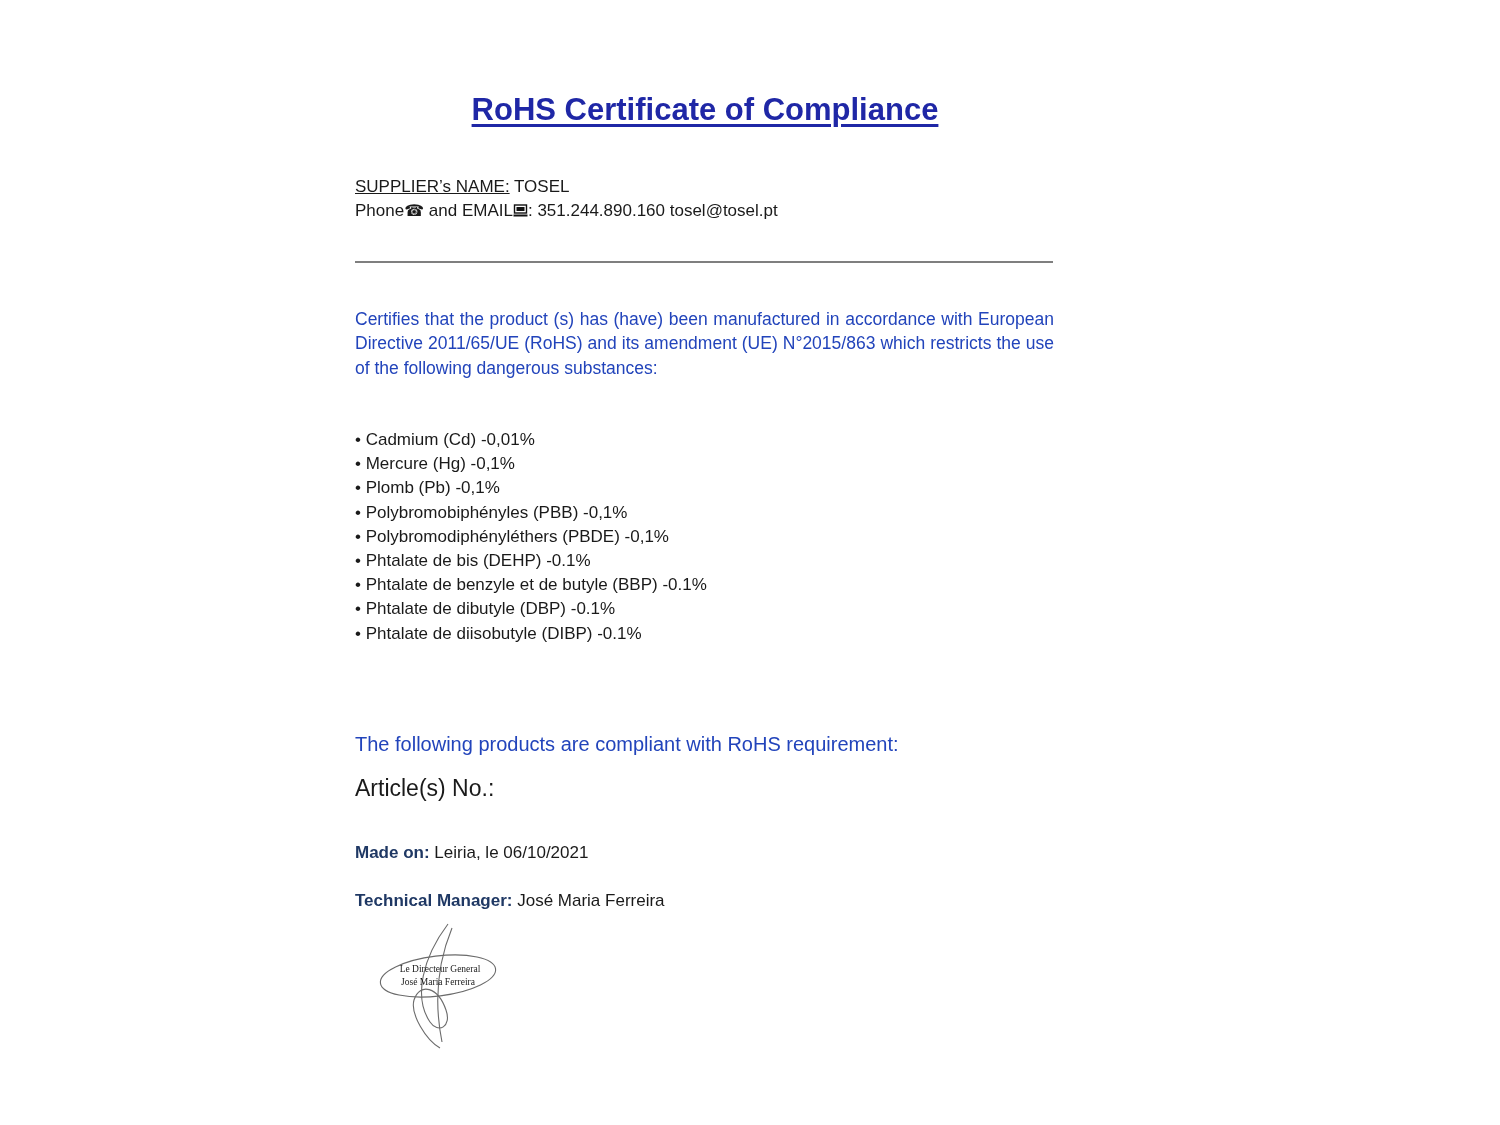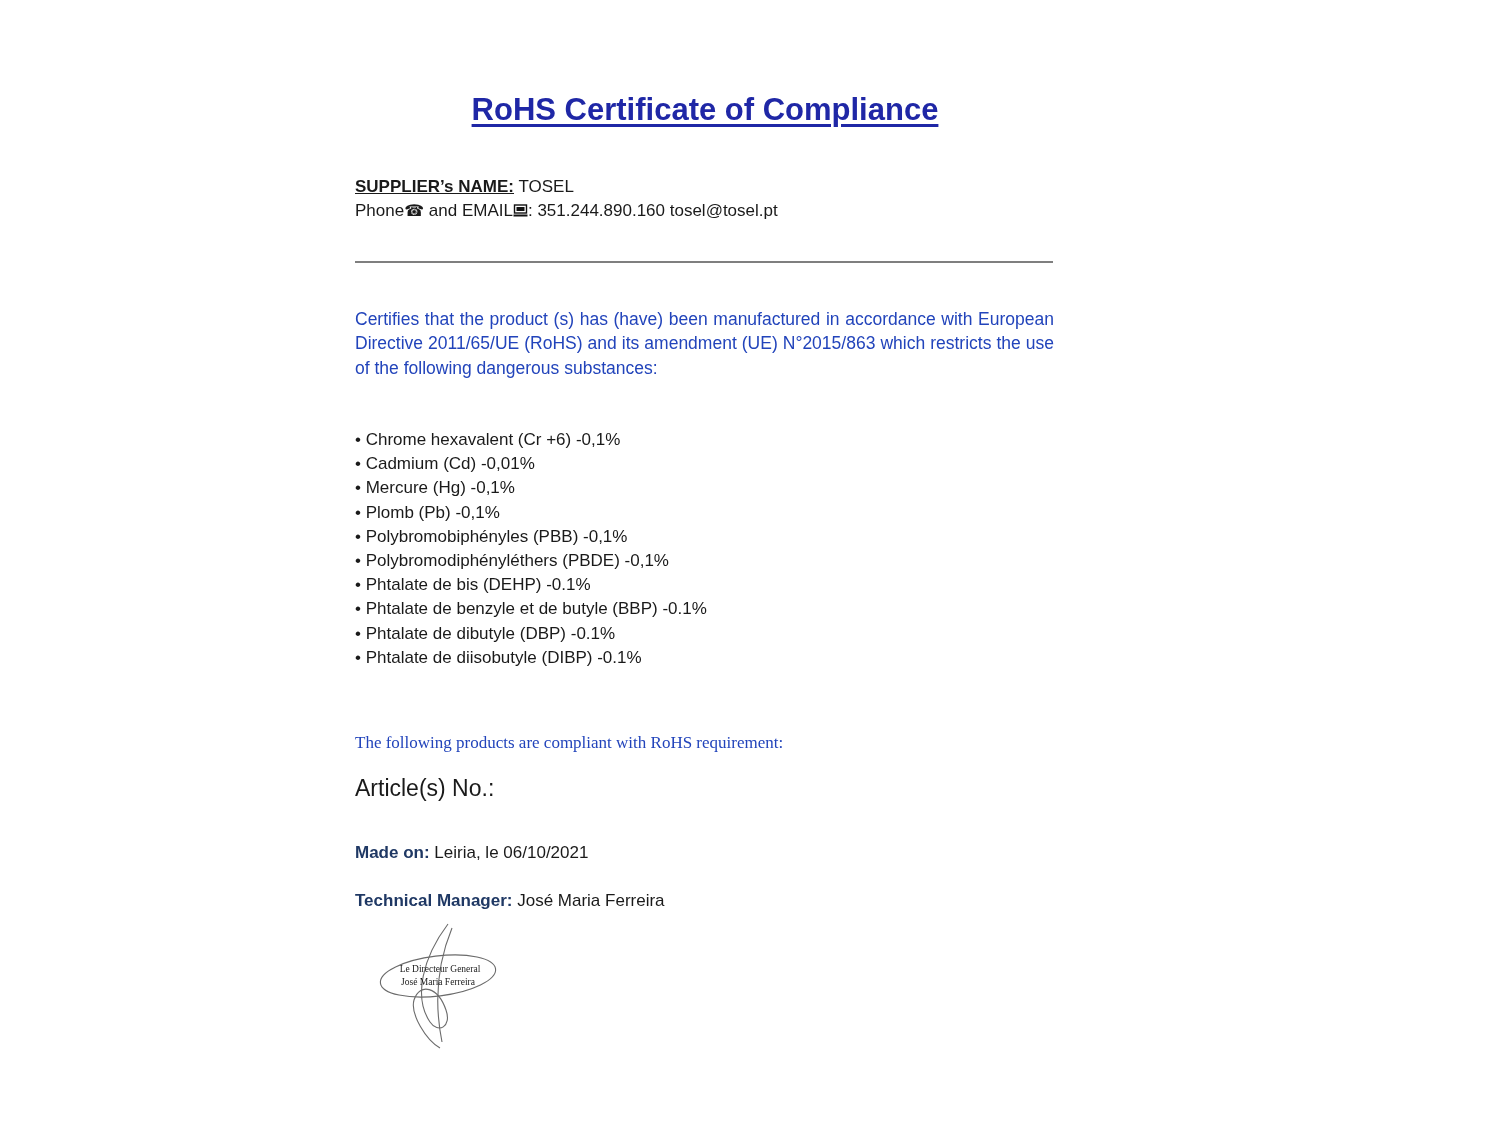--- a/index.html
+++ b/index.html
@@ -9,38 +9,38 @@
     font-family:"Liberation Sans", sans-serif; color:var(--text-black,#1a1a1a);
     overflow:hidden;
   }
   .title {
     position:absolute; top:92px; left:355px; width:700px; text-align:center;
     font-size:31px; font-weight:700; color:var(--title-blue,#1f27a6);
     text-decoration:underline; text-underline-offset:4px;
   }
   .logo { position:absolute; top:84px; left:1050px; width:100px; height:104px; }
   .supplier { position:absolute; top:175px; left:355px; font-size:17px; line-height:24px; white-space:nowrap; }
-  .label-strong { font-weight:700; text-decoration:underline; }
+  .label-strong { font-weight:400; text-decoration:underline; }
   .glyph-icon { font-size:16px; }
   .computer-icon-svg { vertical-align:-1px; }
   .divider {
     position:absolute; top:261px; left:355px; width:698px;
     border:none; border-top:2px solid var(--divider-gray,#7f7f7f);
   }
   .statement {
     position:absolute; top:307px; left:355px; width:699px;
     font-size:17.5px; line-height:24.3px; text-align:justify;
     color:var(--text-blue,#2244bb);
   }
   .substances {
     position:absolute; top:428px; left:355px; list-style:none;
     font-size:17px; line-height:24.2px;
   }
   .substances li::before { content:"\2022\00a0"; }
-  .compliance { position:absolute; top:733px; left:355px; font-size:17px; color:var(--text-blue,#2244bb);font-family:Liberation Serif, serif; }
+  .compliance { position:absolute; top:733px; left:355px; font-size:20px; color:var(--text-blue,#2244bb); }
   .articles { position:absolute; top:775px; left:355px; font-size:23px; }
   .made-on { position:absolute; top:843px; left:355px; font-size:17px; }
   .manager { position:absolute; top:891px; left:355px; font-size:17px; }
   .navy-bold { color:var(--label-navy,#1f3864); font-weight:700; }
   .italic { }
   .signature { position:absolute; top:922px; left:368px; width:150px; height:128px; }
 </style>
 </head>
 <body>
 
@@ -57,21 +57,20 @@
           <rect x="3.5" y="3" width="8" height="4" fill="#111111"></rect>
           <rect x="0.5" y="10.5" width="14" height="2" fill="#111111"></rect>
         </svg><span>: 351.244.890.160 tosel@tosel.pt</span></div>
   </div>
 
   <hr class="divider">
 
   <p class="statement">Certifies that the product (s) has (have) been manufactured in accordance with European Directive 2011/65/UE (RoHS) and its amendment (UE) N°2015/863 which restricts the use of the following dangerous substances:</p>
 
   <ul class="substances">
-    <li>Chrome hexavalent (Cr +6) -0,1%</li>
     <li>Cadmium (Cd) -0,01%</li>
     <li>Mercure (Hg) -0,1%</li>
     <li>Plomb (Pb) -0,1%</li>
     <li>Polybromobiphényles (PBB) -0,1%</li>
     <li>Polybromodiphényléthers (PBDE) -0,1%</li>
     <li>Phtalate de bis (DEHP) -0.1%</li>
     <li>Phtalate de benzyle et de butyle (BBP) -0.1%</li>
     <li>Phtalate de dibutyle (DBP) -0.1%</li>
     <li>Phtalate de diisobutyle (DIBP) -0.1%</li>
   </ul>

